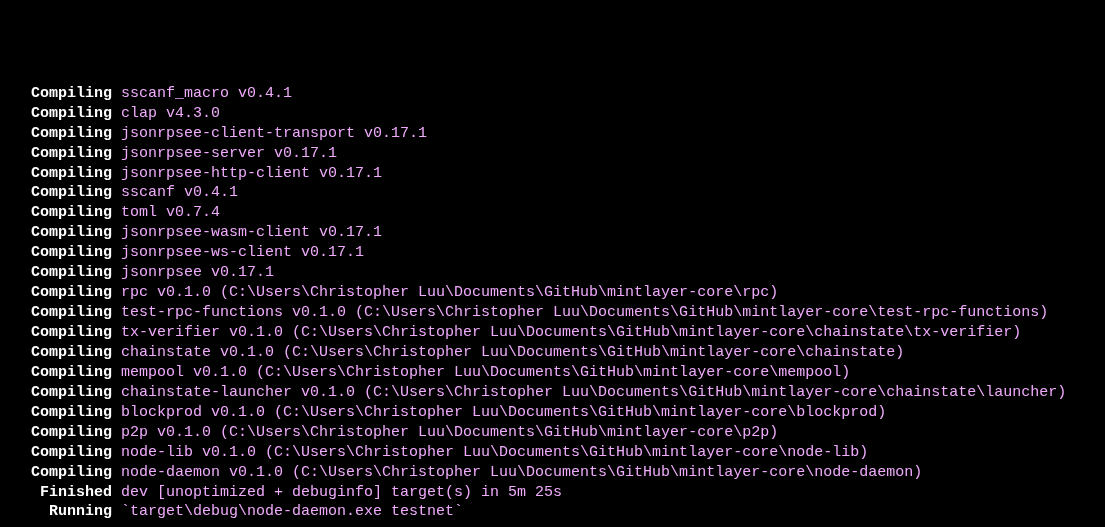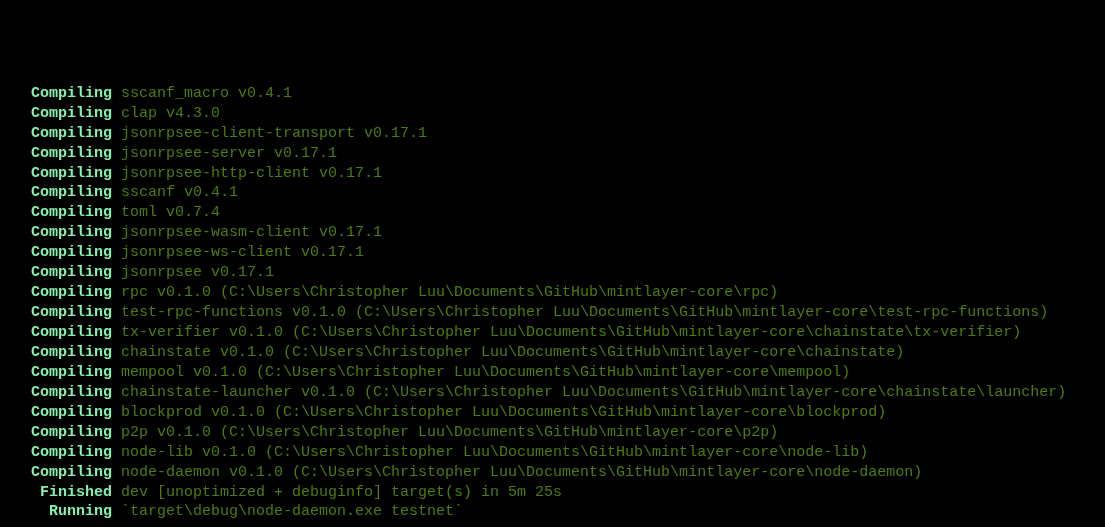--- a/index.html
+++ b/index.html
@@ -14,25 +14,25 @@
       line-height: 1.33;
       color: #ffffff;
       padding: 4px 4px;
       white-space: pre-wrap;
       word-break: break-all;
     }
     .line {
       display: block;
     }
     .status {
-      color: #86efac;
+      color: #ffffff;
       font-weight: bold;
     }
     .text {
-      color: #4d7c0f;
+      color: #f0abfc;
     }
   </style>
 </head>
 <body>
 
 
 
 <div id="terminal"><div class="line"><span>   </span><span class="status">Compiling</span><span class="text"> sscanf_macro v0.4.1</span></div><div class="line"><span>   </span><span class="status">Compiling</span><span class="text"> clap v4.3.0</span></div><div class="line"><span>   </span><span class="status">Compiling</span><span class="text"> jsonrpsee-client-transport v0.17.1</span></div><div class="line"><span>   </span><span class="status">Compiling</span><span class="text"> jsonrpsee-server v0.17.1</span></div><div class="line"><span>   </span><span class="status">Compiling</span><span class="text"> jsonrpsee-http-client v0.17.1</span></div><div class="line"><span>   </span><span class="status">Compiling</span><span class="text"> sscanf v0.4.1</span></div><div class="line"><span>   </span><span class="status">Compiling</span><span class="text"> toml v0.7.4</span></div><div class="line"><span>   </span><span class="status">Compiling</span><span class="text"> jsonrpsee-wasm-client v0.17.1</span></div><div class="line"><span>   </span><span class="status">Compiling</span><span class="text"> jsonrpsee-ws-client v0.17.1</span></div><div class="line"><span>   </span><span class="status">Compiling</span><span class="text"> jsonrpsee v0.17.1</span></div><div class="line"><span>   </span><span class="status">Compiling</span><span class="text"> rpc v0.1.0 (C:\Users\Christopher Luu\Documents\GitHub\mintlayer-core\rpc)</span></div><div class="line"><span>   </span><span class="status">Compiling</span><span class="text"> test-rpc-functions v0.1.0 (C:\Users\Christopher Luu\Documents\GitHub\mintlayer-core\test-rpc-functions)</span></div><div class="line"><span>   </span><span class="status">Compiling</span><span class="text"> tx-verifier v0.1.0 (C:\Users\Christopher Luu\Documents\GitHub\mintlayer-core\chainstate\tx-verifier)</span></div><div class="line"><span>   </span><span class="status">Compiling</span><span class="text"> chainstate v0.1.0 (C:\Users\Christopher Luu\Documents\GitHub\mintlayer-core\chainstate)</span></div><div class="line"><span>   </span><span class="status">Compiling</span><span class="text"> mempool v0.1.0 (C:\Users\Christopher Luu\Documents\GitHub\mintlayer-core\mempool)</span></div><div class="line"><span>   </span><span class="status">Compiling</span><span class="text"> chainstate-launcher v0.1.0 (C:\Users\Christopher Luu\Documents\GitHub\mintlayer-core\chainstate\launcher)</span></div><div class="line"><span>   </span><span class="status">Compiling</span><span class="text"> blockprod v0.1.0 (C:\Users\Christopher Luu\Documents\GitHub\mintlayer-core\blockprod)</span></div><div class="line"><span>   </span><span class="status">Compiling</span><span class="text"> p2p v0.1.0 (C:\Users\Christopher Luu\Documents\GitHub\mintlayer-core\p2p)</span></div><div class="line"><span>   </span><span class="status">Compiling</span><span class="text"> node-lib v0.1.0 (C:\Users\Christopher Luu\Documents\GitHub\mintlayer-core\node-lib)</span></div><div class="line"><span>   </span><span class="status">Compiling</span><span class="text"> node-daemon v0.1.0 (C:\Users\Christopher Luu\Documents\GitHub\mintlayer-core\node-daemon)</span></div><div class="line"><span>    </span><span class="status">Finished</span><span class="text"> dev [unoptimized + debuginfo] target(s) in 5m 25s</span></div><div class="line"><span>     </span><span class="status">Running</span><span class="text"> `target\debug\node-daemon.exe testnet`</span></div></div>
 
 

